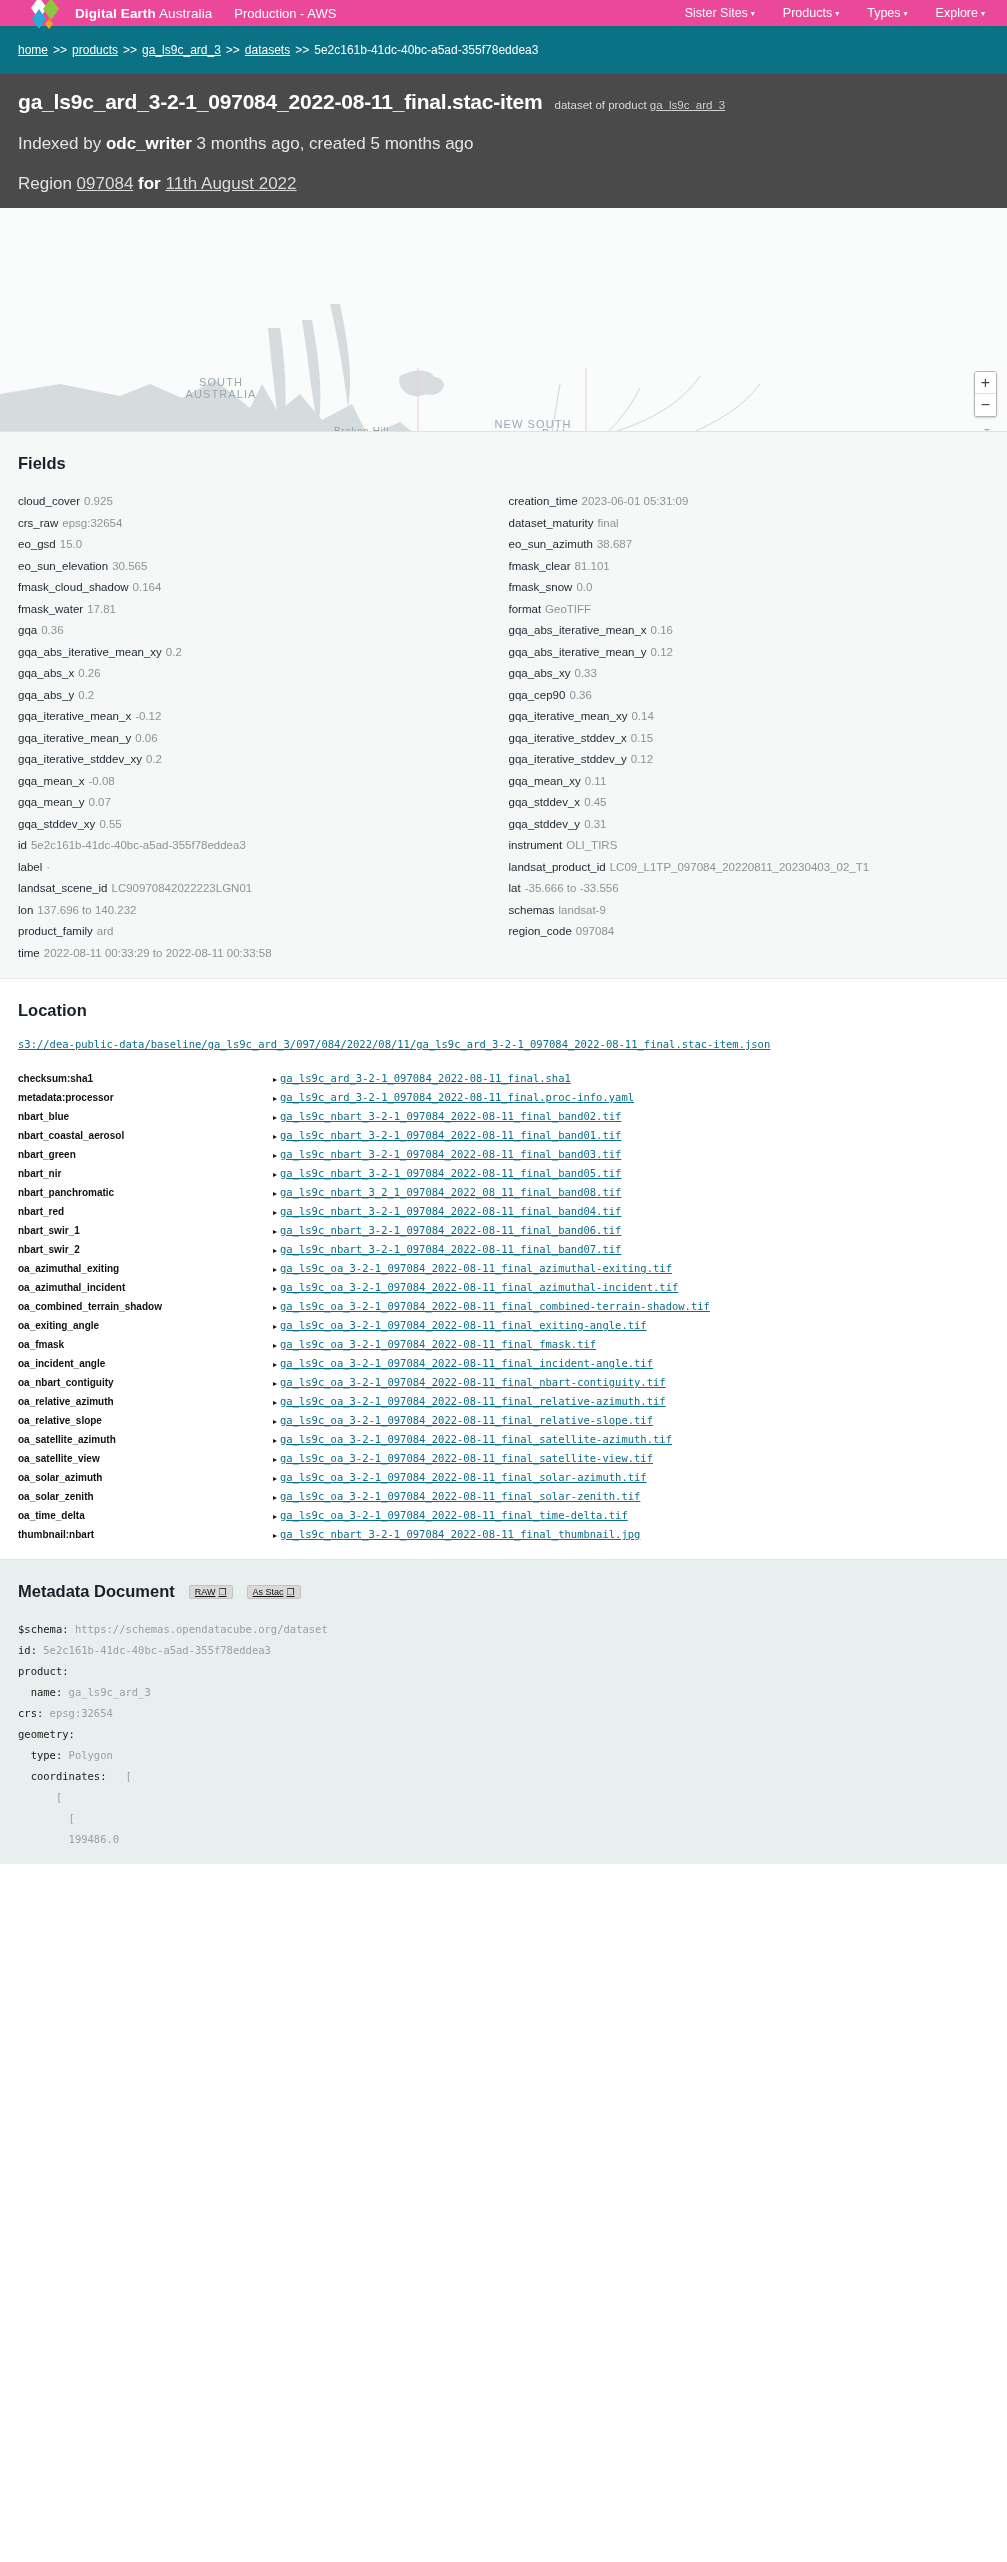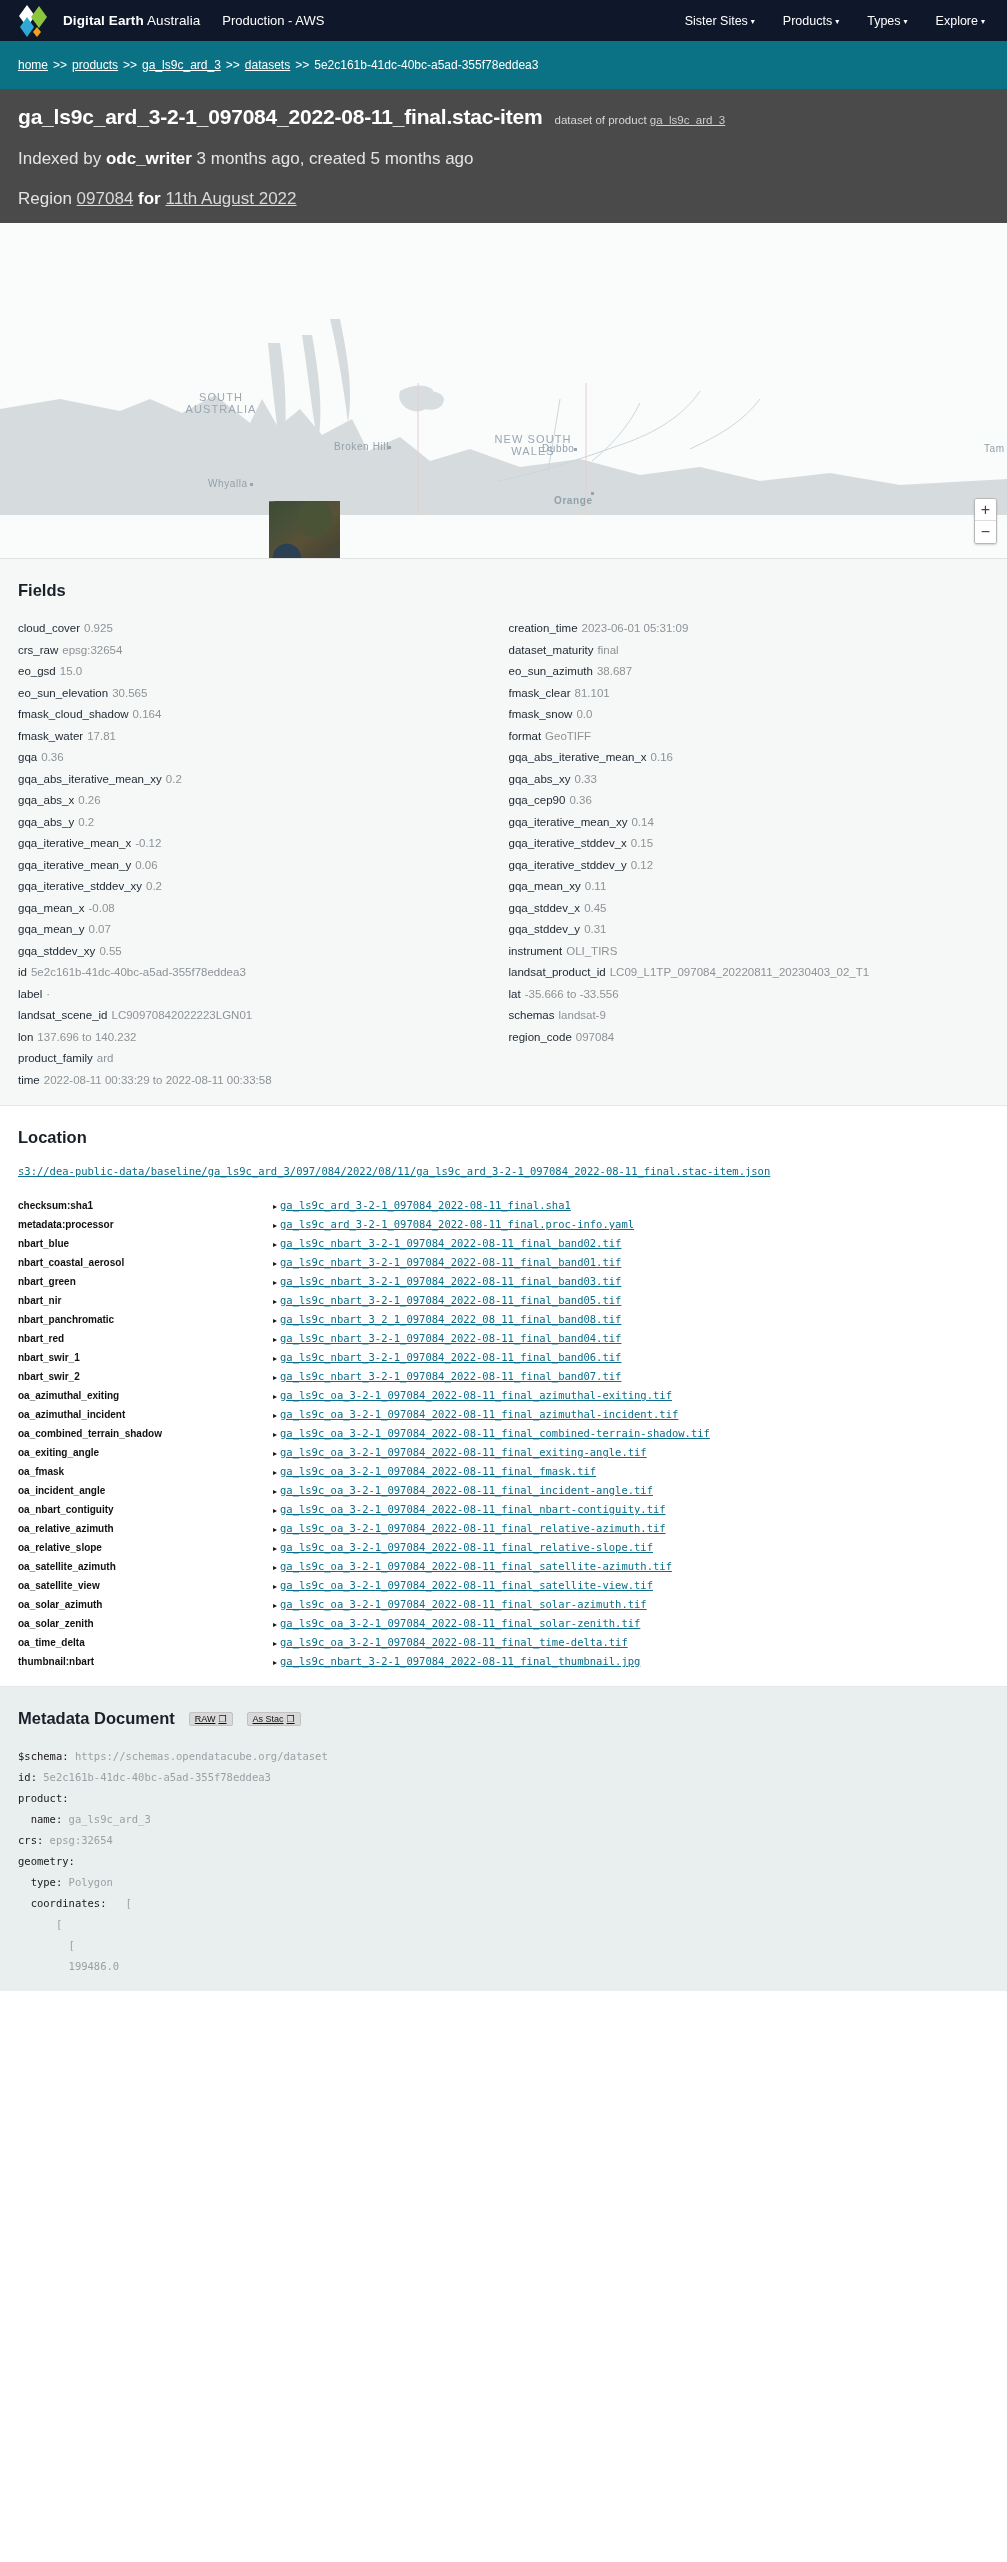--- a/index.html
+++ b/index.html
@@ -7,25 +7,25 @@
   body {
     width:1007px;
     font-family:"Liberation Sans", sans-serif;
     background:#ffffff;
     color:#222;
     -webkit-font-smoothing:antialiased;
   }
 
   
   .topbar {
-    background:#0f172a;
-    height:41px;
+    background:#ec4899;
+    height:26px;
     display:flex;
     align-items:center;
-    padding:0 22px 0 18px;
+    padding:0 22px 0 30px;
     color:#ffffff;
   }
   .brand { display:flex; align-items:center; gap:9px; }
   .logo { width:36px; height:32px; position:relative; flex:0 0 auto; }
   .brand-text { font-size:13.5px; white-space:nowrap; letter-spacing:.1px; }
   .brand-text b { font-weight:bold; }
   .brand-text span.light { font-weight:normal; }
   .env-label { font-size:13px; margin-left:22px; color:#ffffff; white-space:nowrap; }
   .nav-right { margin-left:auto; display:flex; align-items:center; gap:28px; }
   .nav-item { font-size:12.5px; color:#fff; cursor:pointer; white-space:nowrap; }
@@ -61,21 +61,21 @@
   }
   .subtitle-inline { font-size:11.5px; color:#d8d8d8; }
   .subtitle-inline a { color:#cfcfcf; text-decoration:underline; }
   .meta-line { font-size:17px; margin-top:20px; color:#e4e4e4; }
   .meta-line b { color:#ffffff; }
   .meta-line a { color:#d9d9d9; text-decoration:underline; }
 
   
   .mapwrap {
     position:relative;
-    height:336px;
+    height:224px;
     overflow:hidden;
     background:#f7f8f8;
     border-bottom:1px solid #e2e2e2;
   }
   .map-bg { position:absolute; inset:0; background:#fafbfb; }
   .map-label {
     position:absolute;
     color:#92a0ab;
     font-size:10px;
     letter-spacing:.6px;
@@ -346,20 +346,21 @@
         <div class="field-row"><span class="field-key">time</span><span class="field-val">2022-08-11 00:33:29 to 2022-08-11 00:33:58</span></div>
       </div>
     <div id="fields-right">
         <div class="field-row"><span class="field-key">creation_time</span><span class="field-val">2023-06-01 05:31:09</span></div>
         <div class="field-row"><span class="field-key">dataset_maturity</span><span class="field-val">final</span></div>
         <div class="field-row"><span class="field-key">eo_sun_azimuth</span><span class="field-val">38.687</span></div>
         <div class="field-row"><span class="field-key">fmask_clear</span><span class="field-val">81.101</span></div>
         <div class="field-row"><span class="field-key">fmask_snow</span><span class="field-val">0.0</span></div>
         <div class="field-row"><span class="field-key">format</span><span class="field-val">GeoTIFF</span></div>
         <div class="field-row"><span class="field-key">gqa_abs_iterative_mean_x</span><span class="field-val">0.16</span></div>
+        <div class="field-row"><span class="field-key">gqa_abs_iterative_mean_y</span><span class="field-val">0.12</span></div>
         <div class="field-row"><span class="field-key">gqa_abs_xy</span><span class="field-val">0.33</span></div>
         <div class="field-row"><span class="field-key">gqa_cep90</span><span class="field-val">0.36</span></div>
         <div class="field-row"><span class="field-key">gqa_iterative_mean_xy</span><span class="field-val">0.14</span></div>
         <div class="field-row"><span class="field-key">gqa_iterative_stddev_x</span><span class="field-val">0.15</span></div>
         <div class="field-row"><span class="field-key">gqa_iterative_stddev_y</span><span class="field-val">0.12</span></div>
         <div class="field-row"><span class="field-key">gqa_mean_xy</span><span class="field-val">0.11</span></div>
         <div class="field-row"><span class="field-key">gqa_stddev_x</span><span class="field-val">0.45</span></div>
         <div class="field-row"><span class="field-key">gqa_stddev_y</span><span class="field-val">0.31</span></div>
         <div class="field-row"><span class="field-key">instrument</span><span class="field-val">OLI_TIRS</span></div>
         <div class="field-row"><span class="field-key">landsat_product_id</span><span class="field-val">LC09_L1TP_097084_20220811_20230403_02_T1</span></div>

